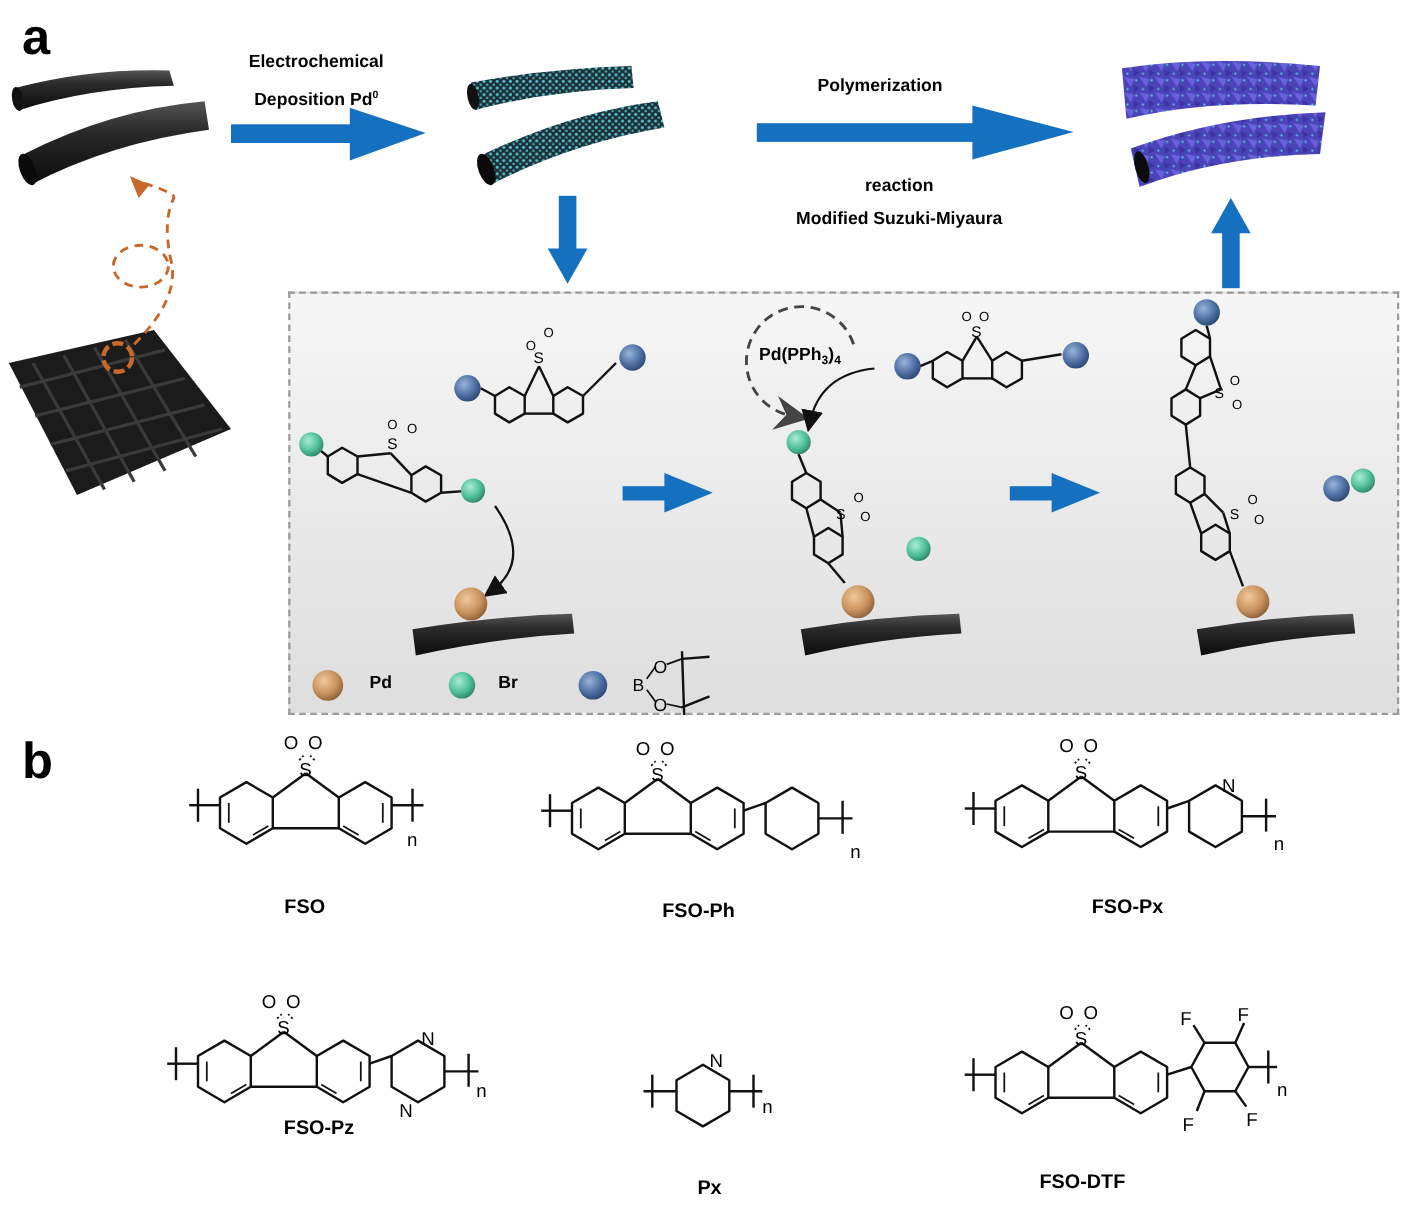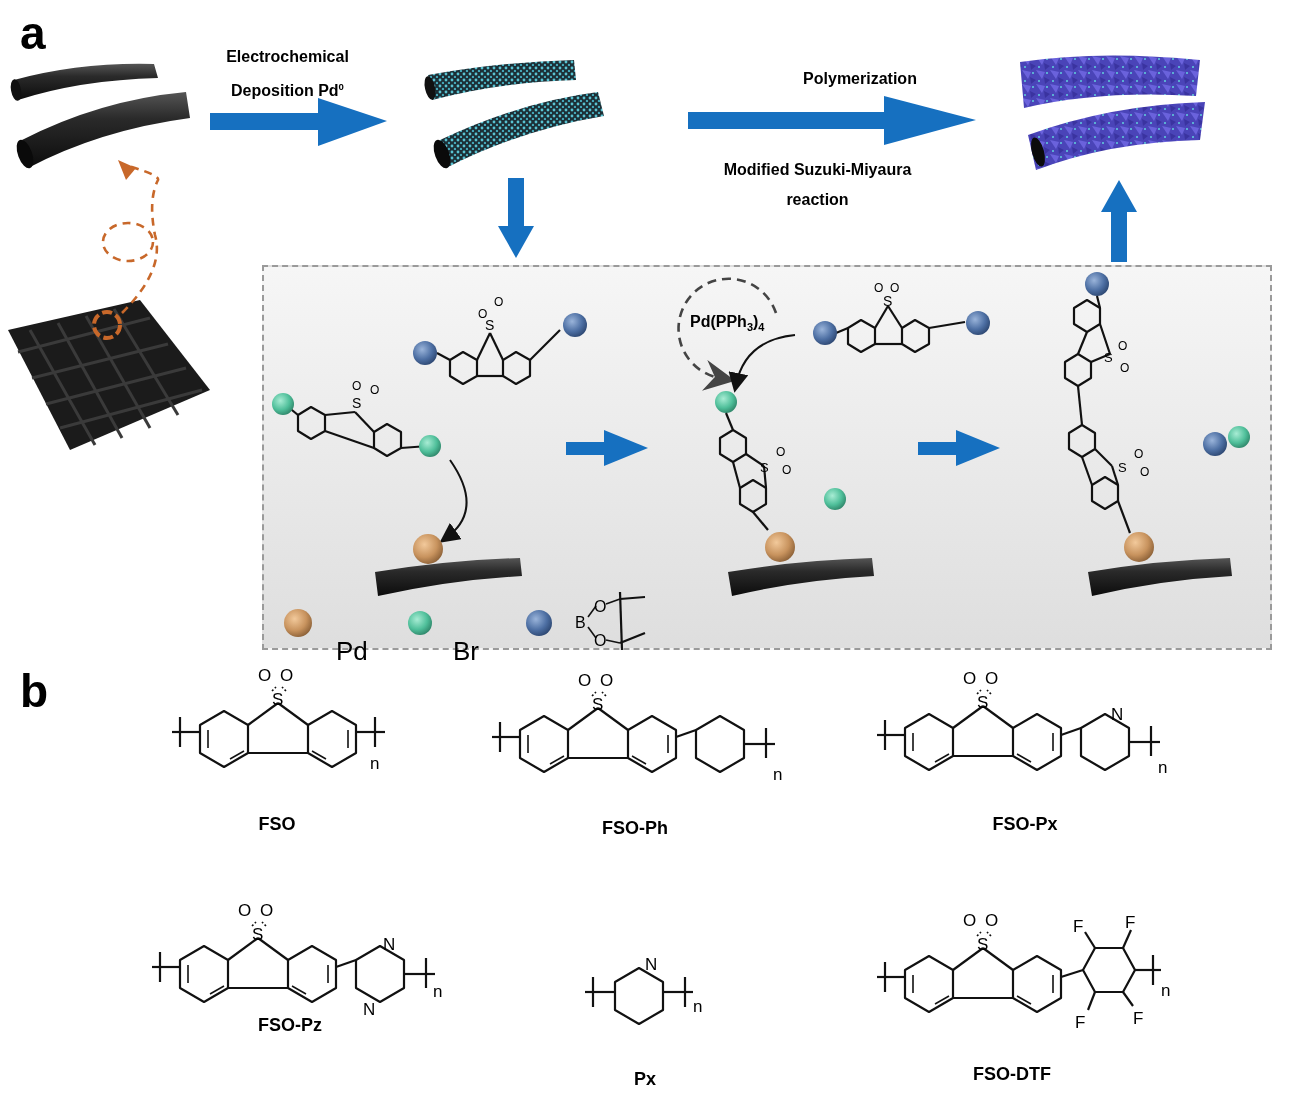--- a/index.html
+++ b/index.html
@@ -2,43 +2,43 @@
 <html><head>
 <meta charset="utf-8">
 <style>
   html, body { margin:0; padding:0; background:#ffffff; }
   body { width:1289px; height:1110px; position:relative; overflow:hidden;
          font-family:"Liberation Sans", sans-serif; color:#000; }
   .abs { position:absolute; }
   .panel-letter { font-weight:bold; font-size:46px; line-height:1; }
   .step-label { font-weight:bold; font-size:16px; text-align:center; line-height:30px; }
   .mol-label { font-weight:bold; font-size:18px; text-align:center; }
-  .legend-text { font-weight:normal; font-size:26px;margin-top:24px; }
+  .legend-text { font-weight:bold; font-size:16px; }
   .mech-box { left:262px; top:265px; width:1010px; height:385px;
               border:2px dashed #9a9a9a; box-sizing:border-box;
               background:linear-gradient(#f6f6f6, #dedede); }
   svg text { font-family:"Liberation Sans", sans-serif; }
   .bond { stroke:#111; stroke-width:2.2; fill:none; stroke-linejoin:round; }
   .bond-thin { stroke:#111; stroke-width:1.6; fill:none; }
   sup, sub { font-size:60%; }
 </style>
 </head>
 <body>
 
 <div class="abs panel-letter" style="left:20px;top:10px;">a</div>
 <div class="abs panel-letter" style="left:20px;top:668px;">b</div>
 
 <div class="abs step-label" style="left:180px;top:42px;width:215px;">
   <div>Electrochemical</div>
   <div><span>Deposition Pd</span><sup>0</sup></div>
 </div>
-<div class="abs step-label" style="left:730px;top:64px;width:260px;">Polymerization</div>
+<div class="abs step-label" style="left:670px;top:64px;width:260px;">Polymerization</div>
 <div class="abs step-label" style="left:660px;top:155px;width:315px;">
+  <div>reaction</div>
   <div>Modified Suzuki-Miyaura</div>
-  <div>reaction</div>
 </div>
 
 <div class="abs mech-box"></div>
 
 <svg class="abs" style="left:0;top:0;" width="1289" height="660">
   <defs>
     <linearGradient id="fiberGrad" x1="0" y1="0" x2="0" y2="1">
       <stop offset="0" stop-color="#555"></stop>
         <stop offset="0.35" stop-color="#2a2a2a"></stop>
         <stop offset="1" stop-color="#0c0c0c"></stop>
@@ -365,13 +365,13 @@
       <line class="bond" x1="248" y1="-15" x2="248" y2="15"></line>
     <text x="256" y="26" font-size="17">n</text>
   </g>
 </svg>
 
 <div class="abs mol-label" style="left:197px;top:814px;width:160px;">FSO</div>
 <div class="abs mol-label" style="left:555px;top:818px;width:160px;">FSO-Ph</div>
 <div class="abs mol-label" style="left:945px;top:814px;width:160px;">FSO-Px</div>
 <div class="abs mol-label" style="left:210px;top:1015px;width:160px;">FSO-Pz</div>
 <div class="abs mol-label" style="left:565px;top:1069px;width:160px;">Px</div>
-<div class="abs mol-label" style="left:932px;top:1064px;width:160px;">FSO-DTF</div>
+<div class="abs mol-label" style="left:904px;top:1064px;width:160px;">FSO-DTF</div>
 
 </body></html>

